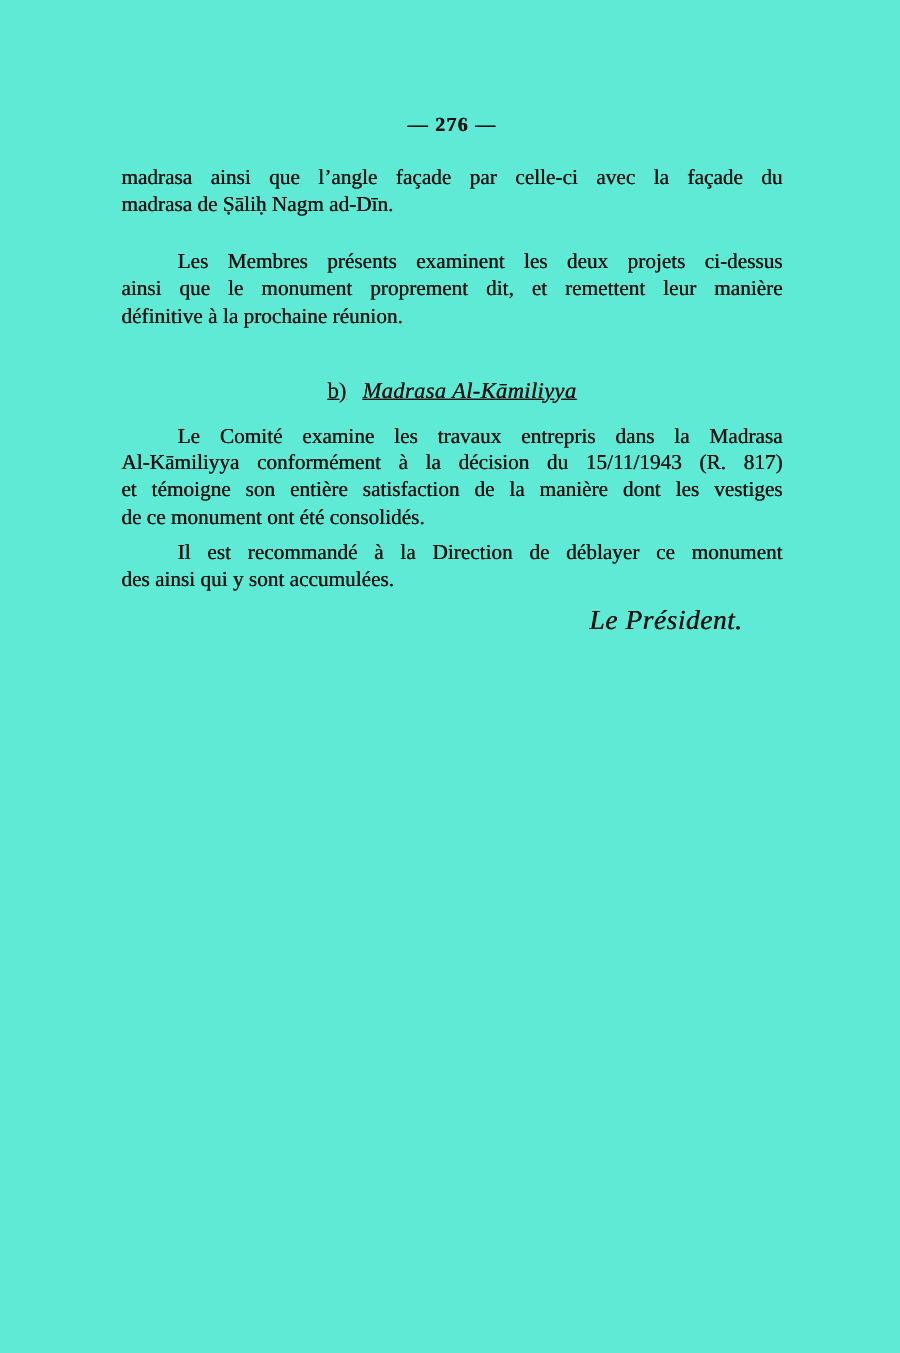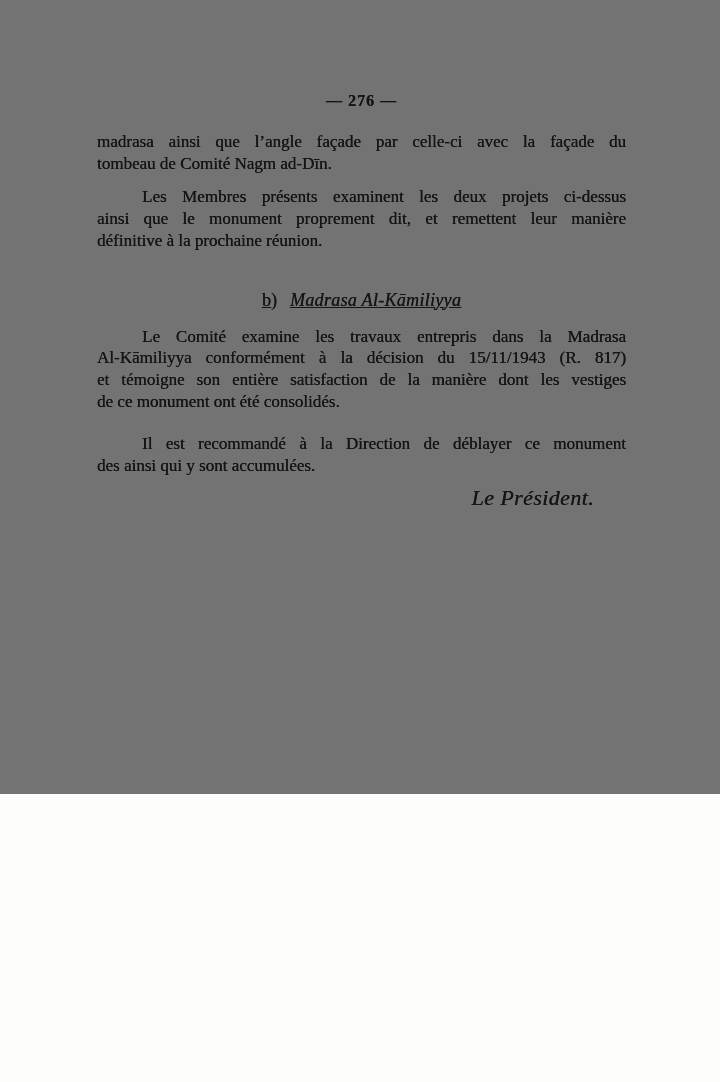--- a/index.html
+++ b/index.html
@@ -9,23 +9,23 @@
   body {
     width: 720px;
     height: 1082px;
     background: #fdfdfc;
     font-family: "Liberation Serif", "DejaVu Serif", serif;
     color: #171513;
   }
   .page {
     position: relative;
     width: 720px;
-    height: 794px;
+    height: 1082px;
     overflow: hidden;
-    background: #737373;
+    background: #5eead4;
   }
   .text-block {
     position: absolute;
     left: 97px;
     top: 90px;
     width: 529px;
   }
   .page-number {
     text-align: center;
     font-size: 16px;
@@ -44,23 +44,23 @@
   .line {
     text-align: justify;
     text-align-last: justify;
   }
   .line.last {
     text-align-last: left;
   }
   .line.indent {
     text-indent: 45px;
   }
-  .p2 { margin-top: 12px; }
+  .p2 { margin-top: 24px; }
   .p3 { }
-  .p4 { margin-top: 21px; }
+  .p4 { margin-top: 7px; }
   .section-heading {
     margin: 37px 0 15px 0;
     text-align: center;
     font-size: 18px;
     line-height: 22px;
     text-shadow: 0.35px 0 0 currentColor;
     text-decoration: underline;
   }
   .heading-title {
     font-style: italic;
@@ -81,21 +81,21 @@
 </head>
 <body>
 
 <div class="page">
   <div class="text-block">
 
     <div class="page-number">— 276 —</div>
 
     <div class="para p1">
       <div class="line">madrasa ainsi que l’angle façade par celle-ci avec la façade du</div>
-      <div class="line last">tombeau de Comité Nagm ad-Dīn.</div>
+      <div class="line last">madrasa de Ṣāliḥ Nagm ad-Dīn.</div>
     </div>
 
     <div class="para p2">
       <div class="line indent">Les Membres présents examinent les deux projets ci-dessus</div>
       <div class="line">ainsi que le monument proprement dit, et remettent leur manière</div>
       <div class="line last">définitive à la prochaine réunion.</div>
     </div>
 
     <div class="section-heading">
       <span class="heading-label">b)</span><span class="heading-title">Madrasa Al-Kāmiliyya</span>

